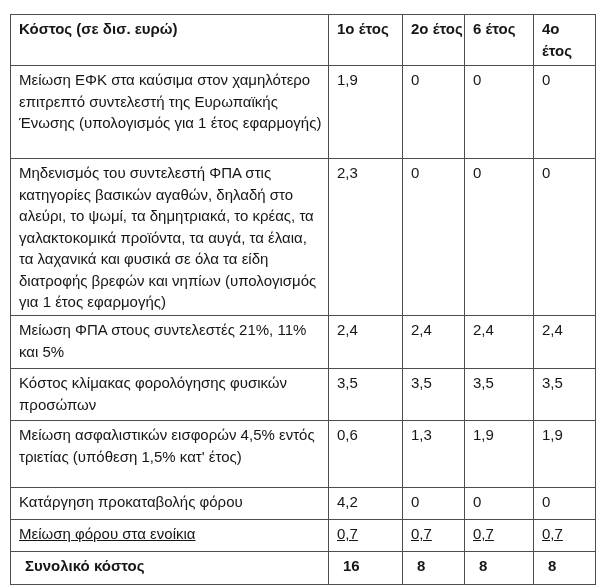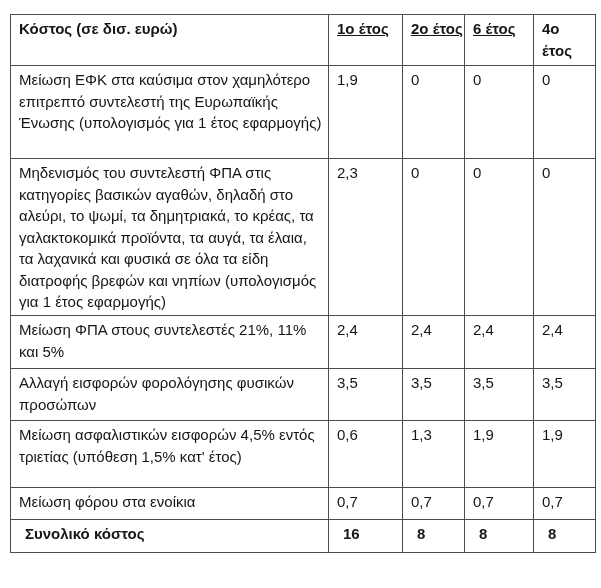--- a/index.html
+++ b/index.html
@@ -33,31 +33,31 @@
     border: 1px solid var(--border-color, #4d4d4d);
     vertical-align: top;
     text-align: left;
     padding: 3px 6px 2px 8px;
     font-size: 15px;
     line-height: 21.5px;
     font-weight: normal;
     overflow: hidden;
   }
   thead th { font-weight: bold; }
-  th.nowrap { white-space: nowrap; text-decoration: underline; }
+  th.nowrap { white-space: nowrap; }
   tr.total td { font-weight: bold; padding-left: 14px; }
 
   tr.rh-head { height: 51px; margin-left: 44px; }
   tr.rh0 { height: 93px; padding-left: 8px; }
   tr.rh1 { height: 157px; }
   tr.rh2 { height: 53px; margin-top: 28px; }
   tr.rh3 { height: 52px; }
   tr.rh4 { height: 67px; }
   tr.rh5 { height: 32px; }
-  tr.rh6 { height: 32px; }
+  tr.rh6 { height: 32px; text-decoration: underline; }
   tr.rh7 { height: 33px; }
 </style>
 </head>
 <body style="background: rgb(255, 255, 255); color: rgb(22, 22, 22);">
 
 <table class="cost-table">
   <colgroup>
     <col class="c0">
       <col class="c1">
       <col class="c2">
@@ -89,32 +89,39 @@
       <td>0</td>
     </tr>
     <tr class="rh2">
       <td>Μείωση ΦΠΑ στους συντελεστές 21%, 11% και 5%</td>
       <td>2,4</td>
       <td>2,4</td>
       <td>2,4</td>
       <td>2,4</td>
     </tr>
     <tr class="rh3">
-      <td>Αλλαγή εισφορών φορολόγησης φυσικών προσώπων</td>
+      <td>Κόστος κλίμακας φορολόγησης φυσικών προσώπων</td>
       <td>3,5</td>
       <td>3,5</td>
       <td>3,5</td>
       <td>3,5</td>
     </tr>
     <tr class="rh4">
       <td>Μείωση ασφαλιστικών εισφορών 4,5% εντός τριετίας (υπόθεση 1,5% κατ' έτος)</td>
       <td>0,6</td>
       <td>1,3</td>
       <td>1,9</td>
       <td>1,9</td>
+    </tr>
+    <tr class="rh5">
+      <td>Κατάργηση προκαταβολής φόρου</td>
+      <td>4,2</td>
+      <td>0</td>
+      <td>0</td>
+      <td>0</td>
     </tr>
     <tr class="rh6">
       <td>Μείωση φόρου στα ενοίκια</td>
       <td>0,7</td>
       <td>0,7</td>
       <td>0,7</td>
       <td>0,7</td>
     </tr>
     <tr class="rh7 total">
       <td>Συνολικό κόστος</td>

